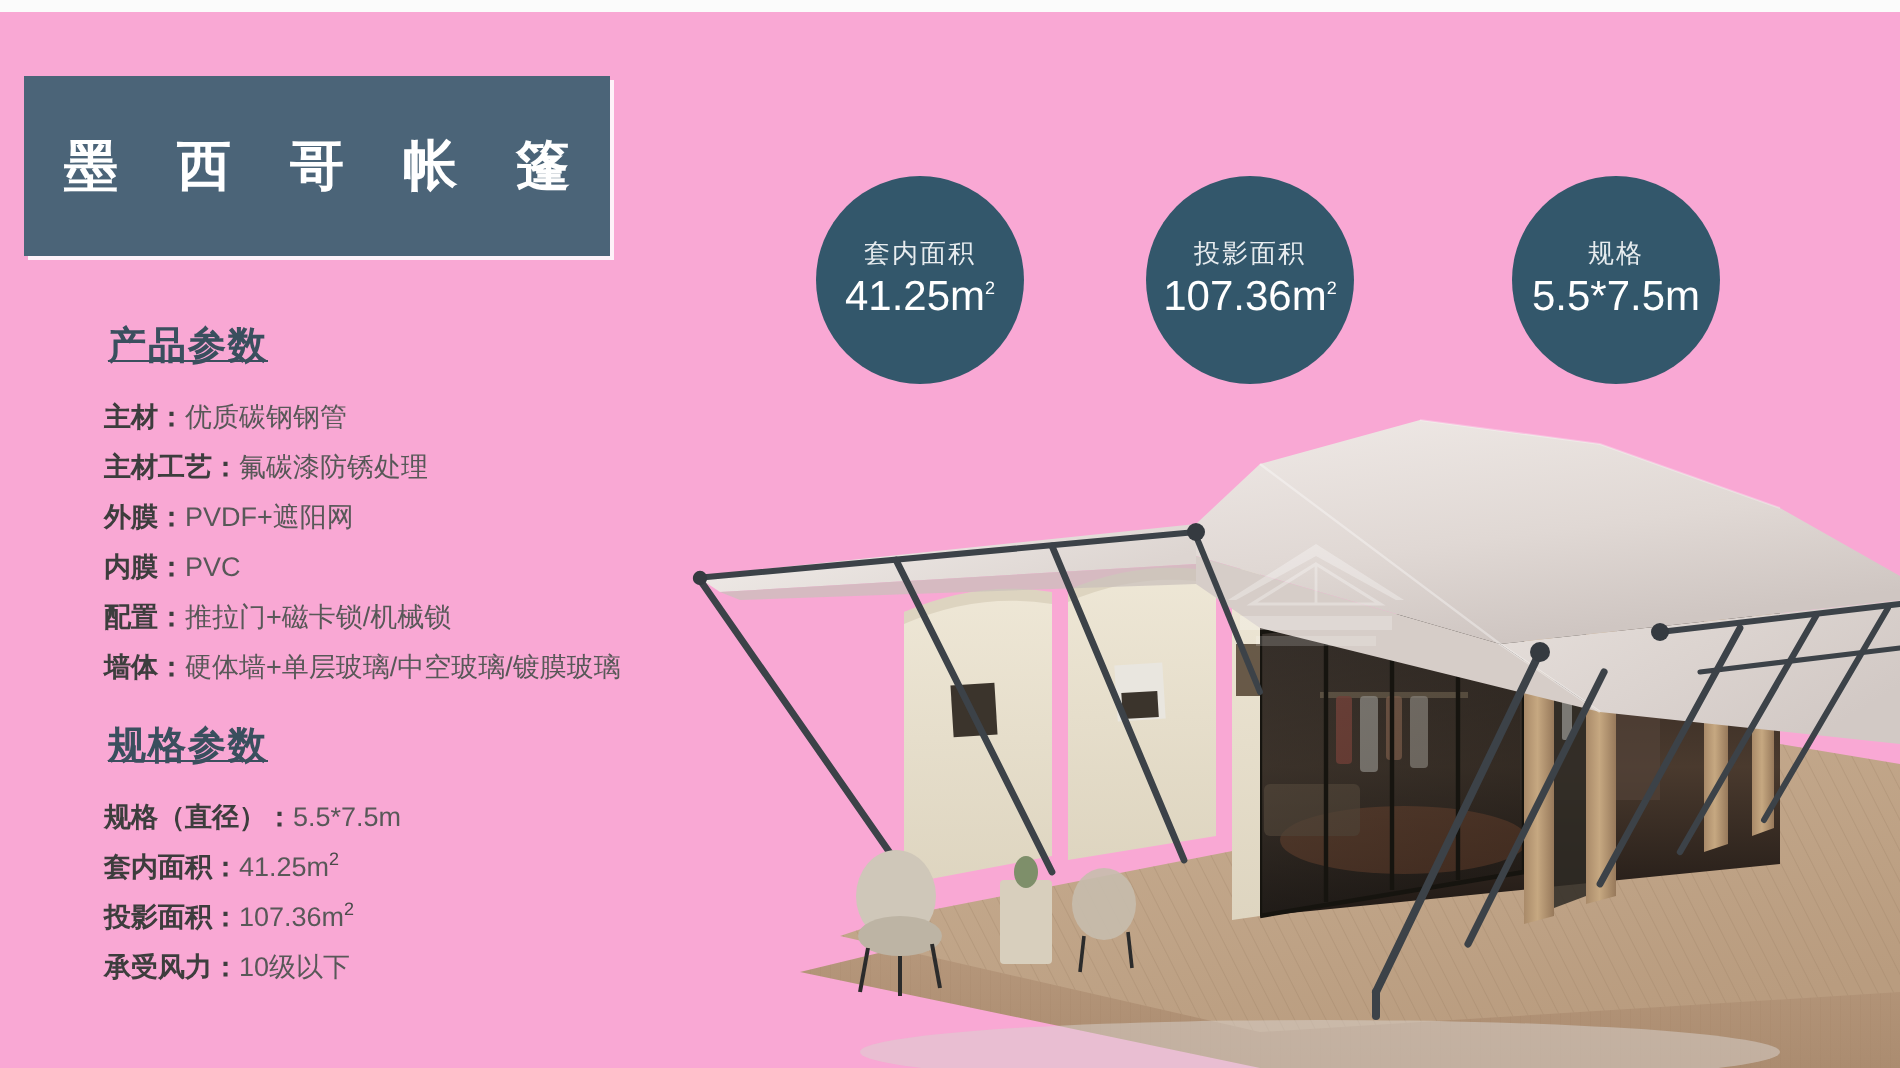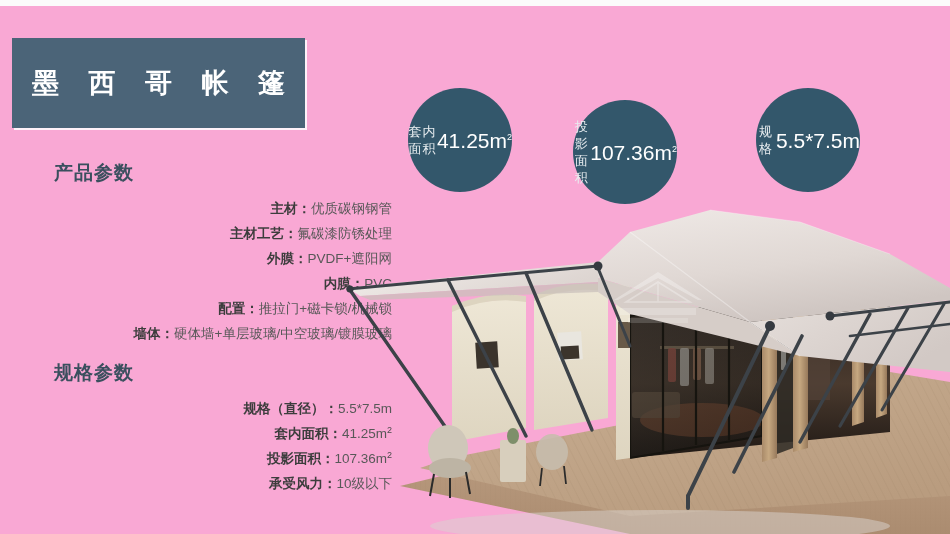--- a/index.html
+++ b/index.html
@@ -58,27 +58,27 @@
   }
   .section {
     margin-bottom: 14px;
   }
   .section-heading {
     font-size: 19px;
     font-weight: bold;
     color: #3a4f5e;
     margin: 0 0 10px 2px;
     letter-spacing: 1px;
+    text-decoration: underline;
   }
   .param-row {
     font-size: 13.5px;
     line-height: 25px;
     white-space: nowrap;
     color: #4a4a4a;
-    text-align: right;
   }
   .param-label {
     font-weight: bold;
     color: #3d3d3d;
   }
   .param-value {
     color: #585858;
     font-weight: normal;
   }
   .sup {
@@ -93,39 +93,40 @@
     top: 88px;
     width: 500px;
     height: 104px;
   }
   .badge {
     position: absolute;
     border-radius: 50%;
     background: #33576b;
     color: #ffffff;
     display: flex;
+    flex-direction: column;
     align-items: center;
     justify-content: center;
     text-align: center;
   }
   .badge .badge-label {
     font-size: 13px;
     line-height: 17px;
     letter-spacing: 1px;
     color: #e7ecef;
   }
   .badge .badge-value {
     font-size: 21px;
     line-height: 27px;
     font-weight: normal;
     color: #ffffff;
     white-space: nowrap;
   }
   .badge-0 { left: 0px;   top: 0px; width: 104px; height: 104px; }
-  .badge-1 { left: 165px; top: 12px; width: 104px; height: 104px; align-items: center; }
+  .badge-1 { left: 165px; top: 0px; width: 104px; height: 104px; align-items: center; }
   .badge-2 { left: 348px; top: 0px; width: 104px; height: 104px; }
 
   
   .tent-scene {
     position: absolute;
     left: 330px;
     top: 196px;
     width: 620px;
     height: 338px;
     overflow: hidden;

